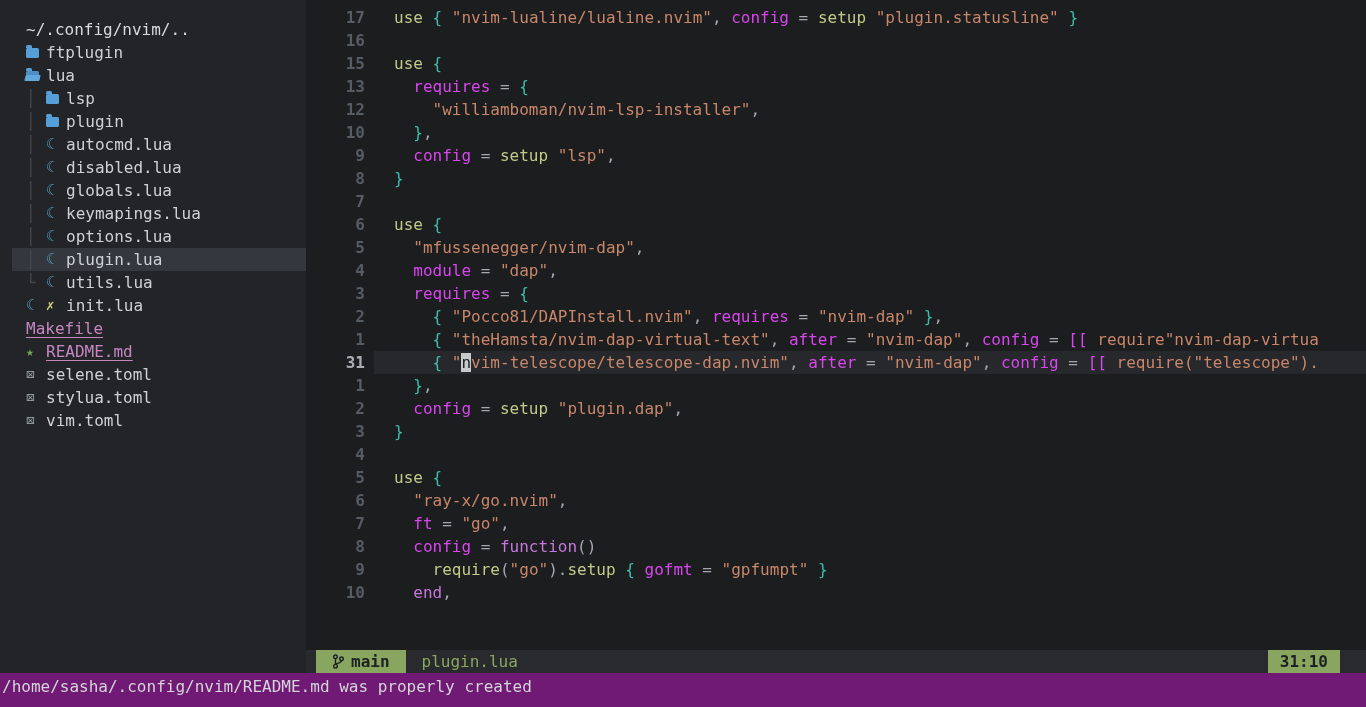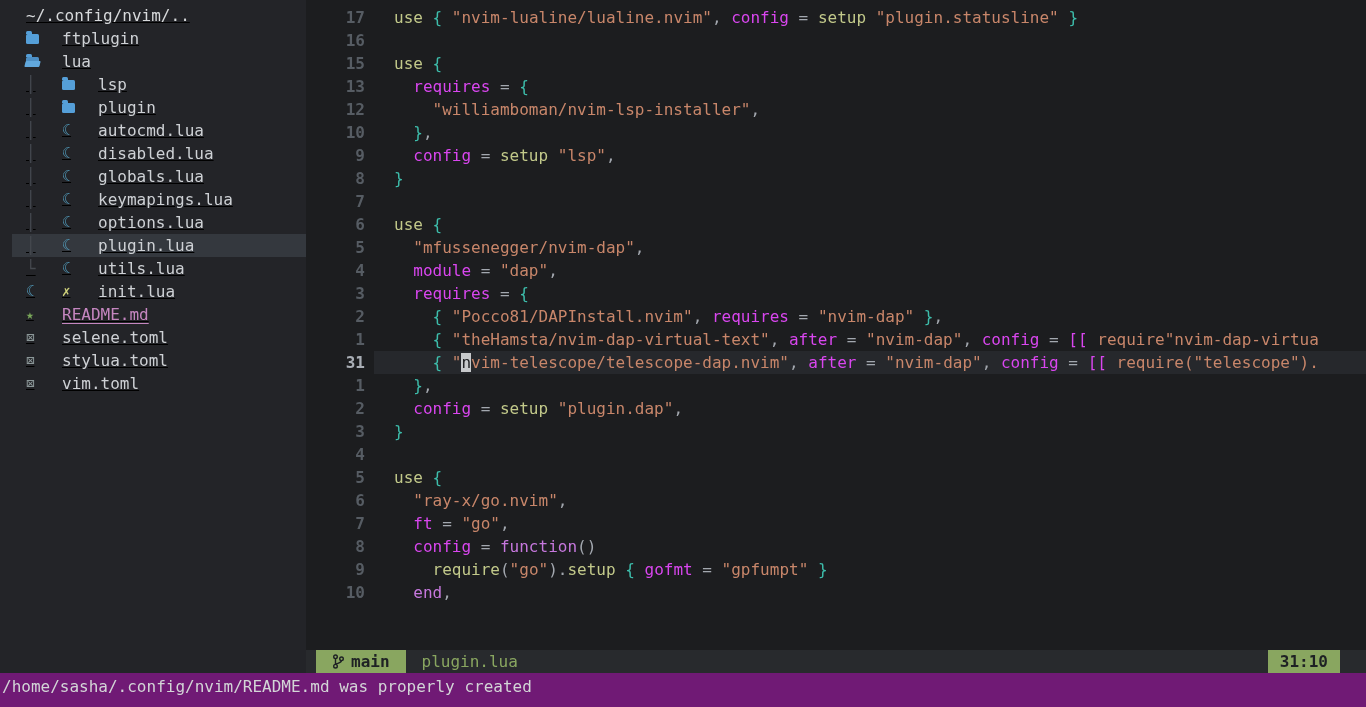--- a/index.html
+++ b/index.html
@@ -2,23 +2,23 @@
 <html><head>
 <meta charset="utf-8">
 <style>
   * { margin:0; padding:0; box-sizing:border-box; }
   html,body { width:1366px; height:707px; background:#131416; overflow:hidden;
               font-family:"DejaVu Sans Mono", monospace; font-size:16px; }
   .app { width:1366px; height:707px; display:flex; flex-direction:column; }
   .main { display:flex; height:673px; }
 
   
-  .sidebar { width:306px; flex:none; background:#232428; padding-top:4px; overflow:hidden;text-decoration:underline; }
+  .sidebar { width:306px; flex:none; background:#232428; padding-top:18px; overflow:hidden; }
   .shead { height:23px; line-height:23px; padding-left:26px; color:#d8dadc; }
-  .srow { height:23px; line-height:23px; padding-left:26px; display:flex; align-items:center; color:#ced1d5; white-space:pre;gap:16px; }
+  .srow { height:23px; line-height:23px; padding-left:26px; display:flex; align-items:center; color:#ced1d5; white-space:pre; }
   .srow.sel { margin-left:12px; padding-left:14px; background:#34383e; }
   .srow.special .lbl { color:#c586c0; text-decoration:underline; text-underline-offset:3px; }
   .g { width:20px; flex:none; color:#45494f; }
   .ic { width:20px; flex:none; display:inline-flex; align-items:center; }
   .ic.lua  { color:#519aba; font-size:15px; }
   .ic.toml { color:#8b9798; font-size:14px; }
   .ic.star { color:#7aa85a; font-size:13px; }
   .ic.mark { color:#d0d37c; font-size:14px; }
   .fold { position:relative; width:13px; height:10px; background:#559fd8; border-radius:1.5px; margin-top:1px; }
   .fold::before { content:""; position:absolute; top:-3px; left:0; width:6px; height:3px;
@@ -63,20 +63,21 @@
           <div class="srow"><span class="g">│</span><span class="ic"><span class="fold"></span></span><span class="lbl">lsp</span></div>
           <div class="srow"><span class="g">│</span><span class="ic"><span class="fold"></span></span><span class="lbl">plugin</span></div>
           <div class="srow"><span class="g">│</span><span class="ic lua">☾</span><span class="lbl">autocmd.lua</span></div>
           <div class="srow"><span class="g">│</span><span class="ic lua">☾</span><span class="lbl">disabled.lua</span></div>
           <div class="srow"><span class="g">│</span><span class="ic lua">☾</span><span class="lbl">globals.lua</span></div>
           <div class="srow"><span class="g">│</span><span class="ic lua">☾</span><span class="lbl">keymapings.lua</span></div>
           <div class="srow"><span class="g">│</span><span class="ic lua">☾</span><span class="lbl">options.lua</span></div>
           <div class="srow sel"><span class="g">│</span><span class="ic lua">☾</span><span class="lbl">plugin.lua</span></div>
           <div class="srow"><span class="g">└</span><span class="ic lua">☾</span><span class="lbl">utils.lua</span></div>
           <div class="srow"><span class="ic lua">☾</span><span class="ic mark">✗</span><span class="lbl">init.lua</span></div>
+          <div class="srow special"><span class="lbl">Makefile</span></div>
           <div class="srow special"><span class="ic star">★</span><span class="lbl">README.md</span></div>
           <div class="srow"><span class="ic toml">⊠</span><span class="lbl">selene.toml</span></div>
           <div class="srow"><span class="ic toml">⊠</span><span class="lbl">stylua.toml</span></div>
           <div class="srow"><span class="ic toml">⊠</span><span class="lbl">vim.toml</span></div>
         </div>
     </div>
 
     <div class="editcol">
       <div class="editor">
           <div class="row">

